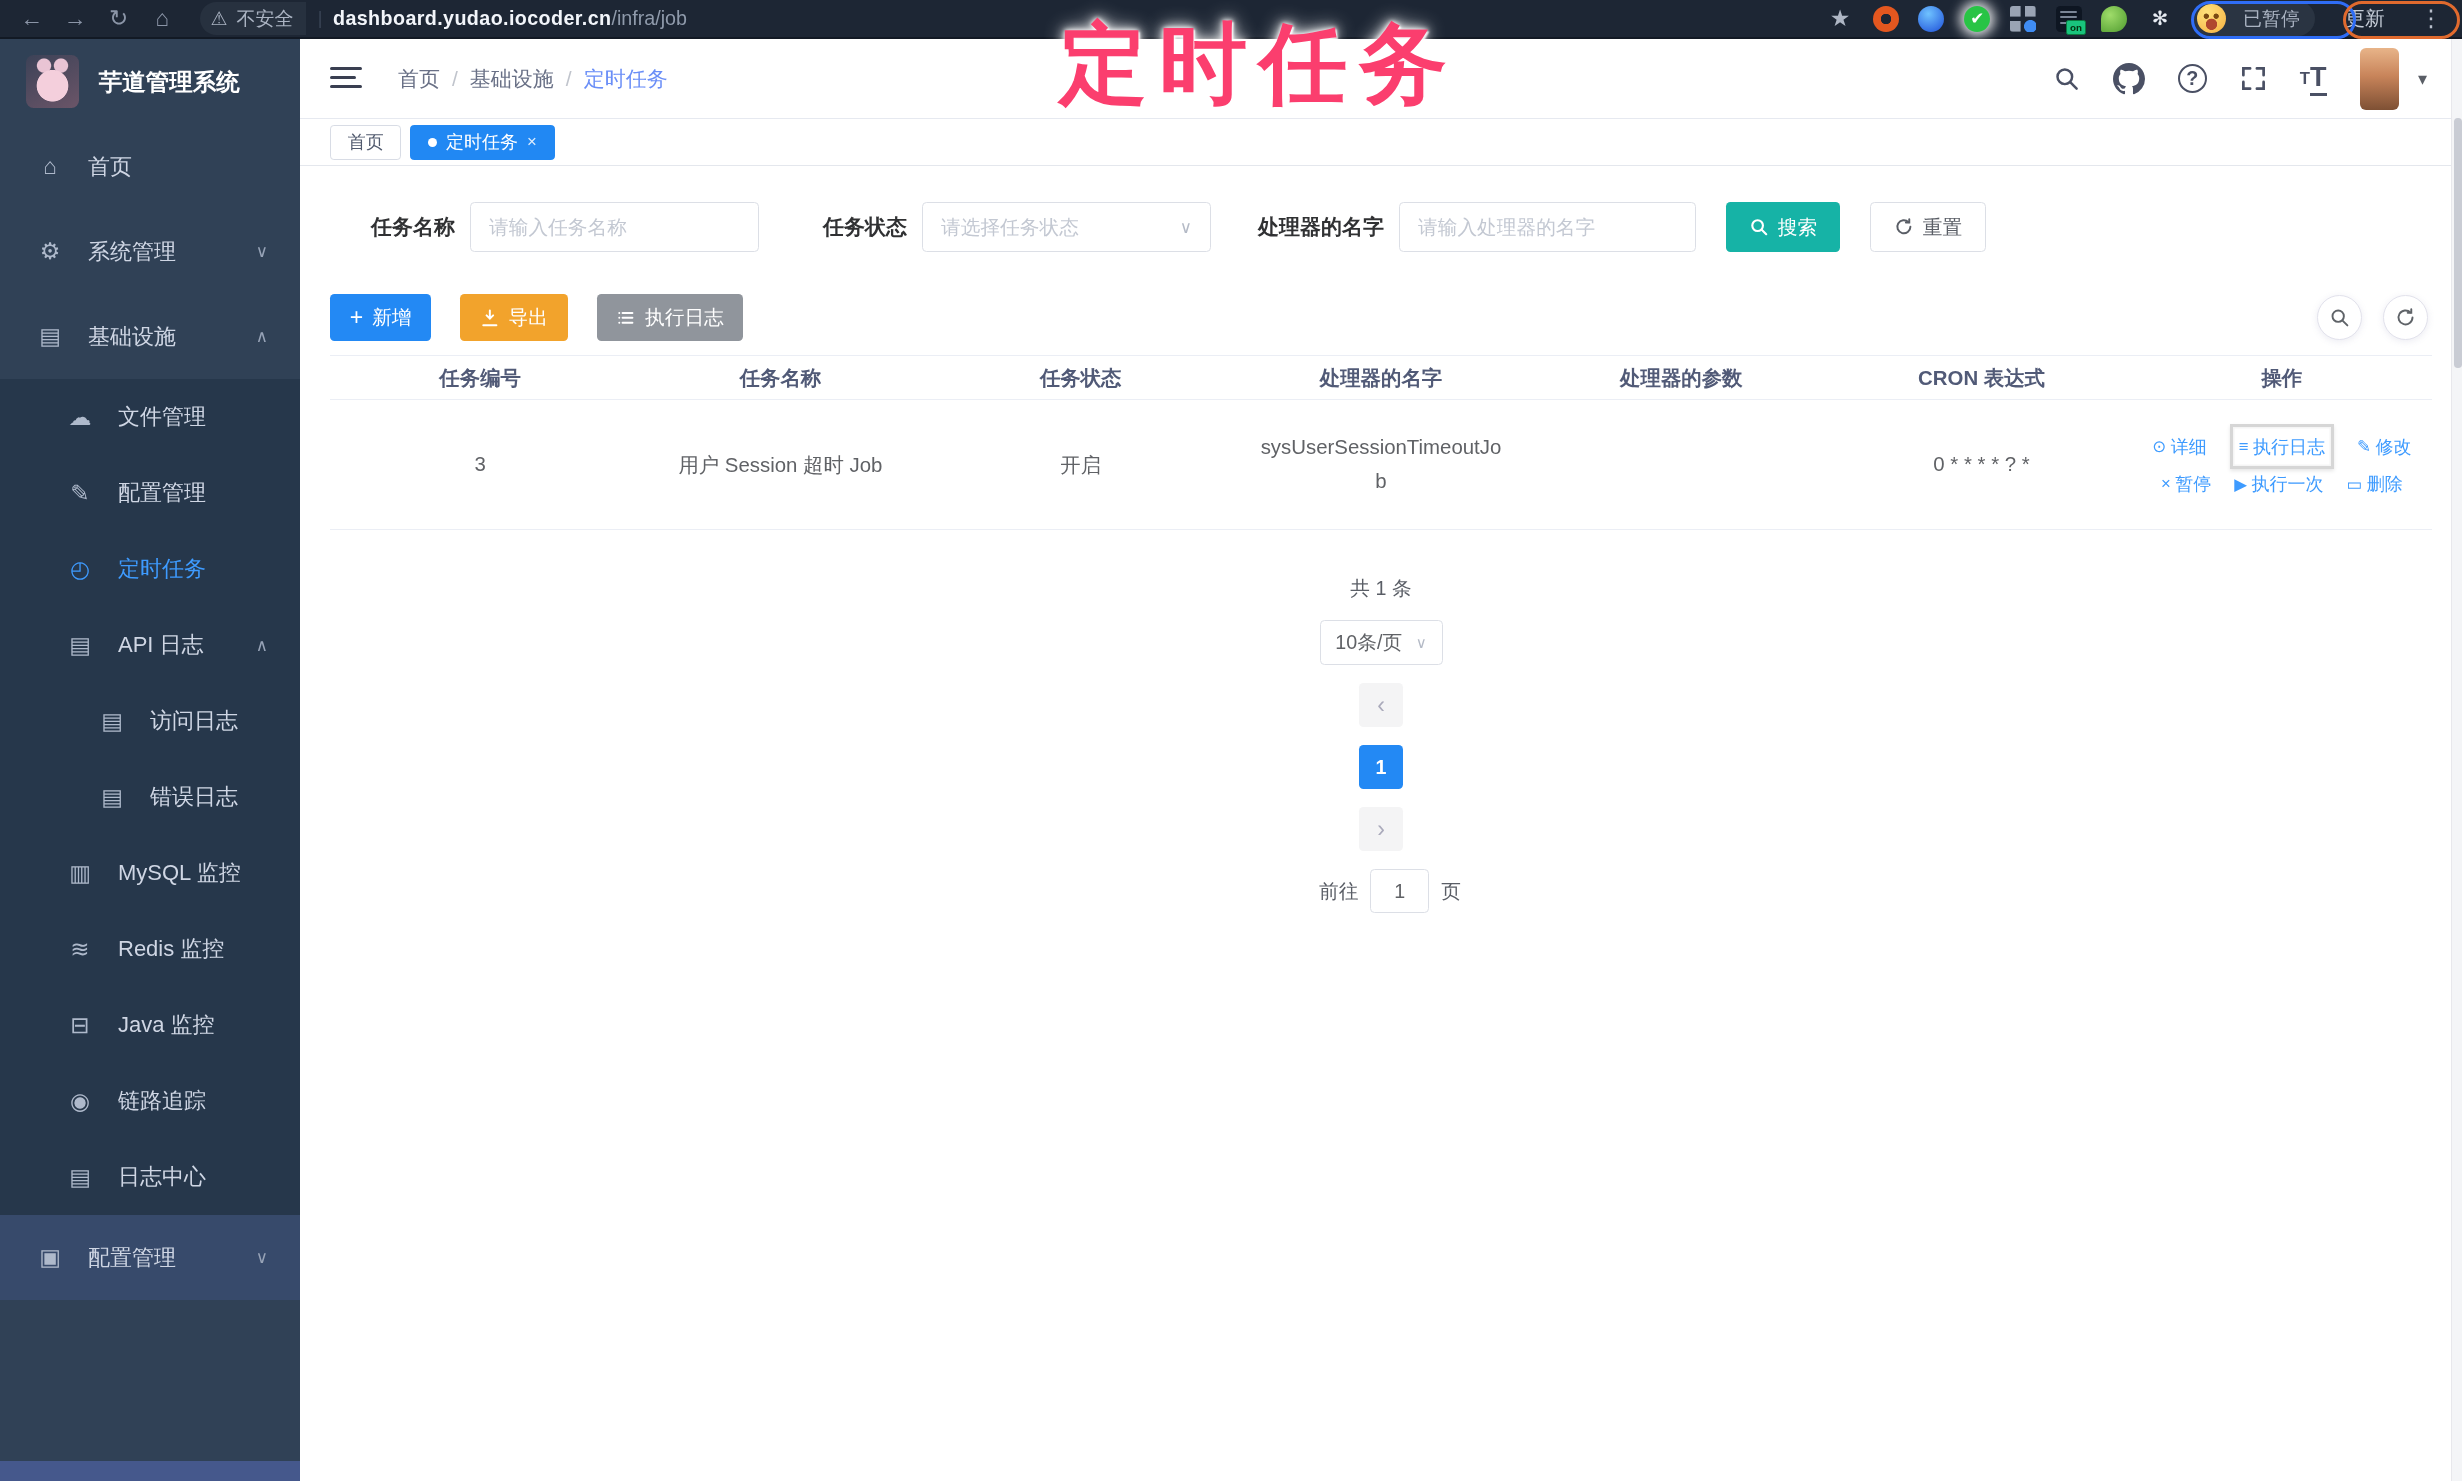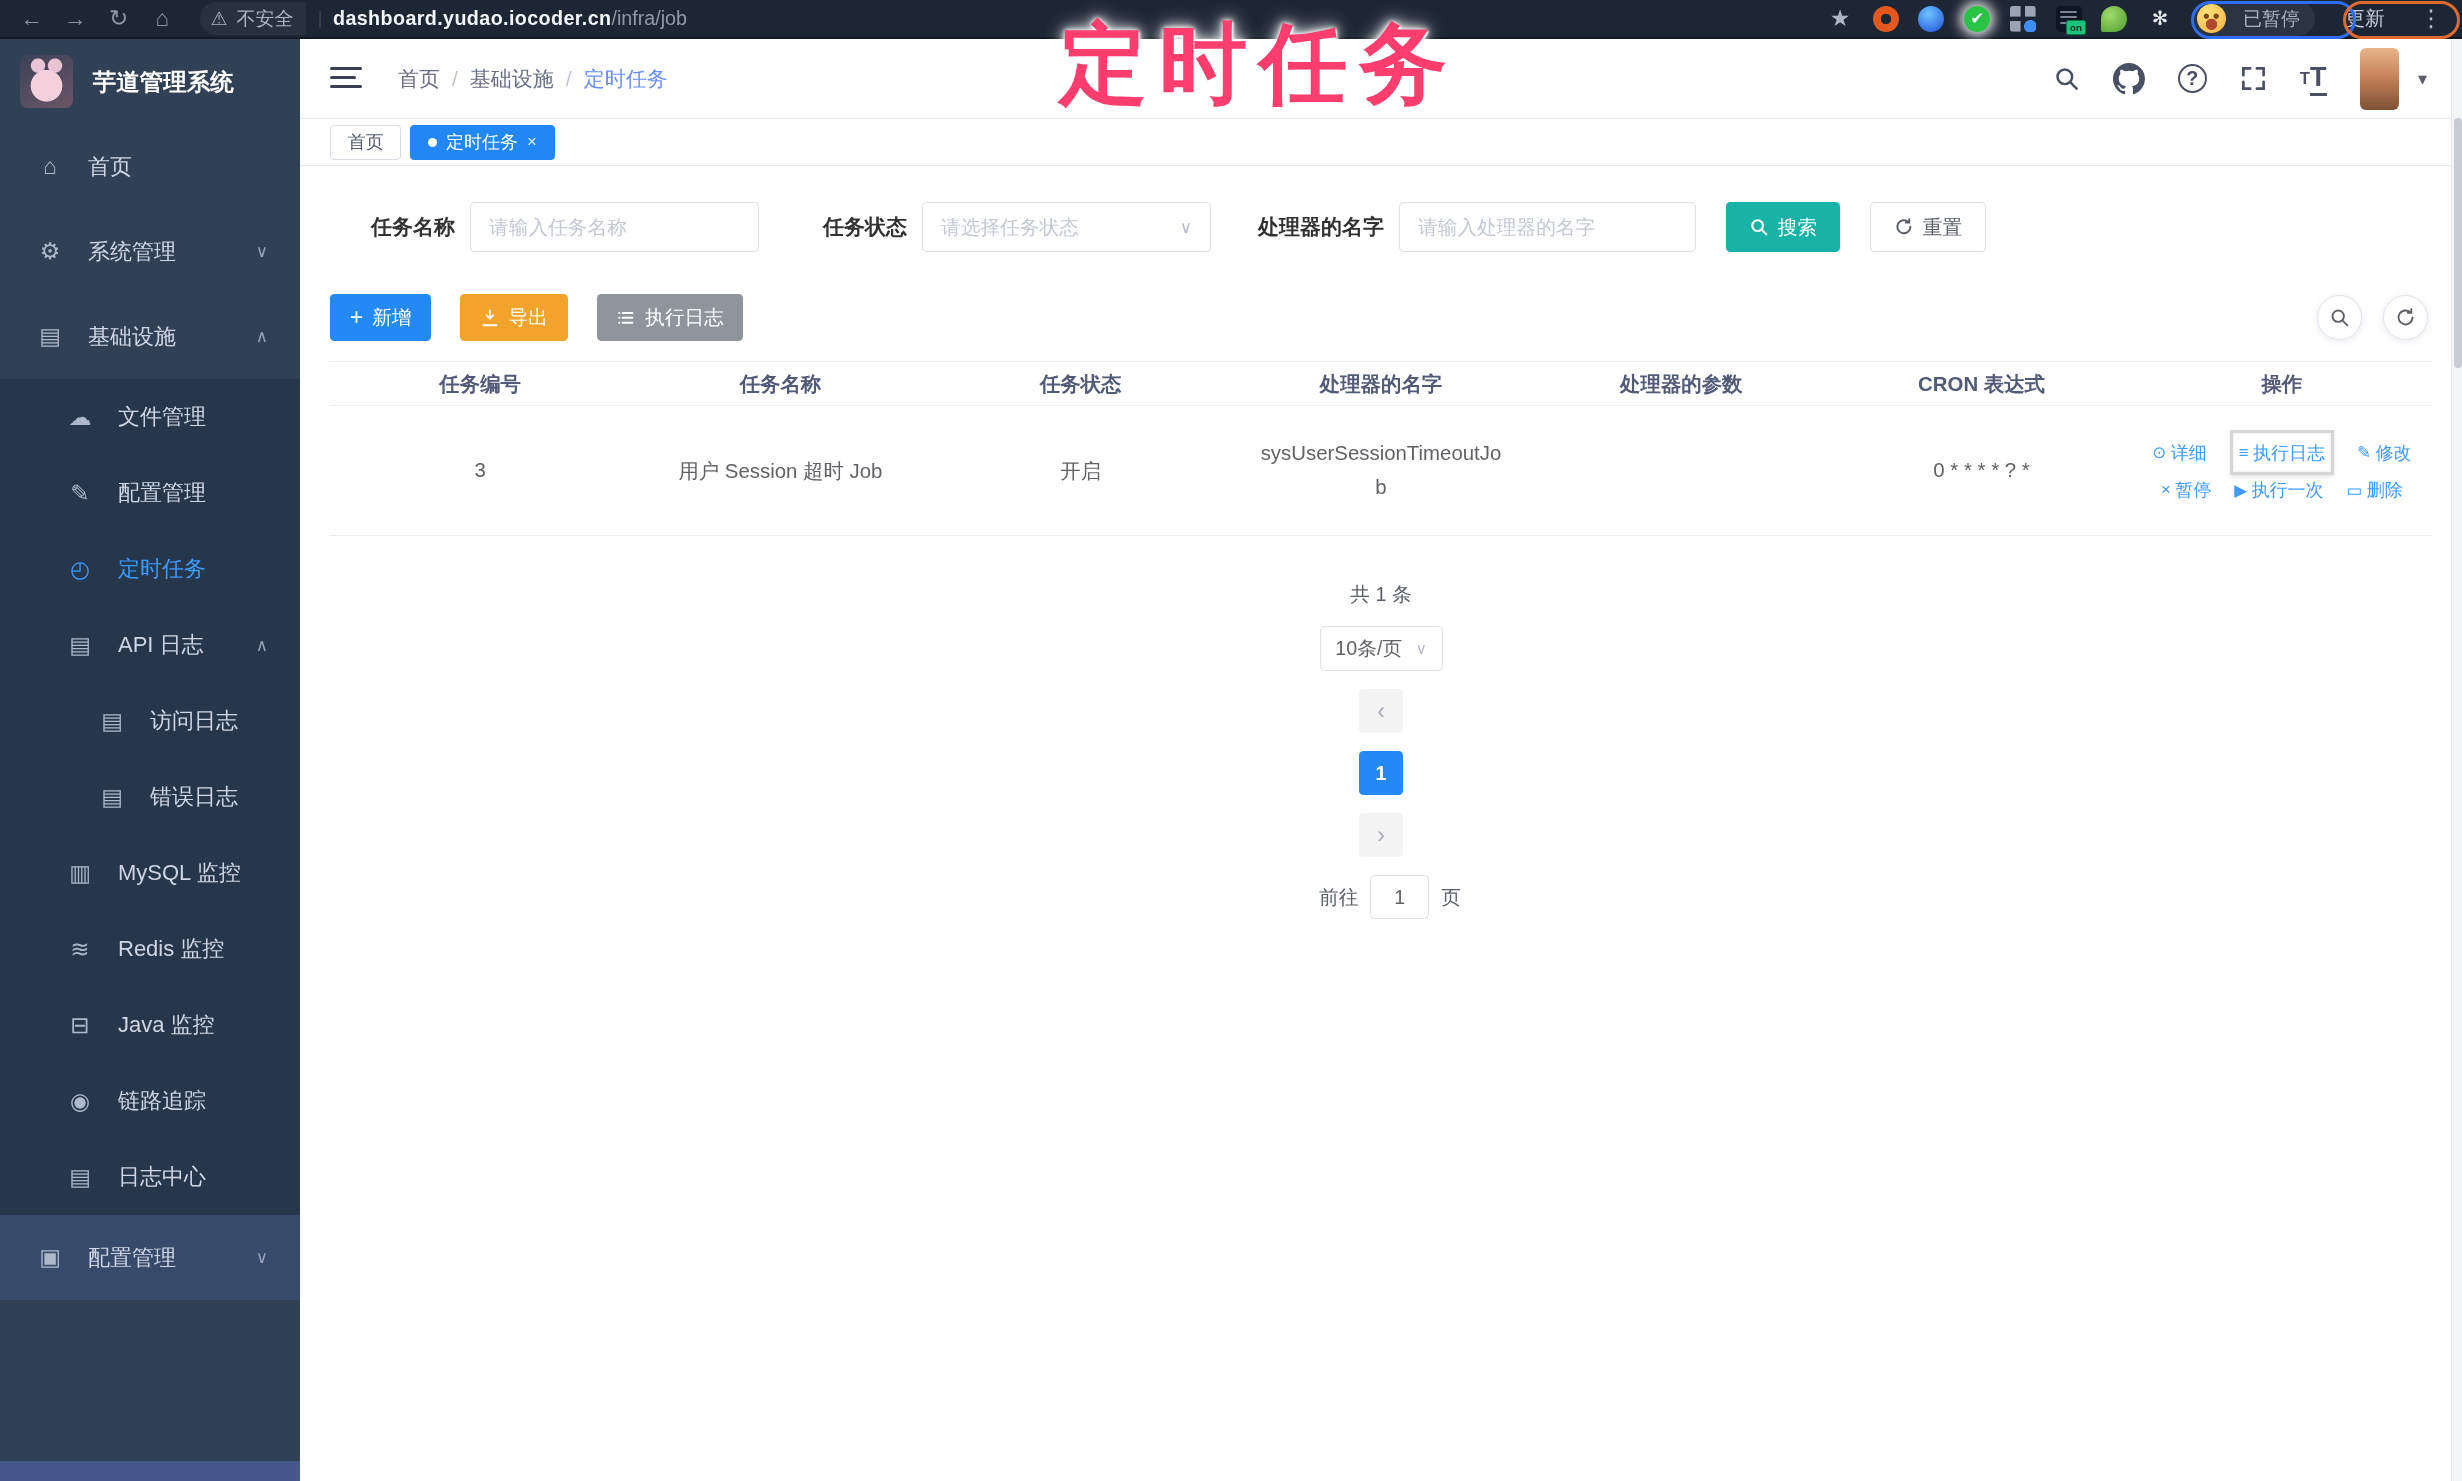--- a/index.html
+++ b/index.html
@@ -63,21 +63,21 @@
     font-size:88px; font-weight:bold; letter-spacing:12px; color:#fb3e6e;
     text-shadow:0 0 4.5px #fff, 0 0 10.6px #fff, 0 0 19.7px rgba(255,255,255,.95), 1.5px 1.5px 1.5px rgba(255,255,255,.8);
   }
   .annot-ellipse{ position:absolute; z-index:55; pointer-events:none; border-radius:21px;}
   .annot-blue{ left:2191px; top:0.8px; width:165px; height:38px; border:3.8px solid #2f6df6;}
   .annot-orange{ left:2343px; top:0.8px; width:117px; height:38px; border:3.8px solid #e06a2e;}
 
   
   .app{ display:flex; height:1442px; }
   .sidebar{ width:300px; background:#304156; display:flex; flex-direction:column; color:#c3cbdc; position:relative;}
-  .logo-row{ height:85px; display:flex; align-items:center; gap:19.7px; padding-left:20px; }
+  .logo-row{ height:85px; display:flex; align-items:center; gap:19.7px; padding-left:26px; }
   .logo-img{ width:53px; height:53px; border-radius:7.6px;
     background: radial-gradient(circle at 50% 58%, #f4cfdc 0 38%, transparent 40%),
                 radial-gradient(circle at 34% 20%, #e9c4d4 0 12%, transparent 14%),
                 radial-gradient(circle at 66% 20%, #e9c4d4 0 12%, transparent 14%),
                 linear-gradient(150deg,#3c4257,#6b5568);}
   .app-title{ font-size:23.5px; font-weight:bold; color:#ffffff; }
   .menu-item{ display:flex; align-items:center; gap:23px; font-size:22px; color:#cfd6e4; cursor:pointer;}
   .lvl1{ padding-left:35px; height:85px; }
   .lvl2{ padding-left:65px; height:76px; }
   .lvl3{ padding-left:97px; height:76px; }
@@ -143,21 +143,21 @@
   .btn-add{ background:#2389f4; }
   .btn-export{ background:#f2a32c; }
   .btn-exec{ background:#90959c; }
   .plus{ font-size:23px; line-height:1;}
   .toolbar-right{ margin-left:auto; display:flex; gap:21px; margin-right:4.5px;}
   .circle-btn{ width:45px; height:45px; border-radius:50%; background:#fff; border:0.8px solid #e2e2ec;
                box-shadow:0 1.5px 7.6px rgba(110,110,160,.14); display:flex; align-items:center;
                justify-content:center; color:#5f6368; cursor:pointer;}
 
   
-  .table{ margin-top:20px; border-top:0.8px solid #ebeef5; }
+  .table{ margin-top:14px; border-top:0.8px solid #ebeef5; }
   .thead{ display:flex; height:44px; align-items:center; border-bottom:0.8px solid #ebeef5; }
   .th{ flex:1; text-align:center; font-size:20.4px; font-weight:bold; color:#515a77; }
   .trow{ display:flex; min-height:130px; align-items:center; border-bottom:0.8px solid #ebeef5; }
   .td{ flex:1; text-align:center; font-size:20.4px; color:#606266; }
   .wrapcell span{ display:inline-block; max-width:250px; word-break:break-all; line-height:1.65;}
   .ops{ display:flex; flex-direction:column; gap:12px; align-items:center; }
   .ops-line{ display:flex; gap:23px; align-items:center; justify-content:center;}
   .oplink{ color:#3e9bff; font-size:18px; display:flex; align-items:center; gap:4.5px; cursor:pointer;
            white-space:nowrap;}
   .oplink .oicon{ font-size:16.7px; }

